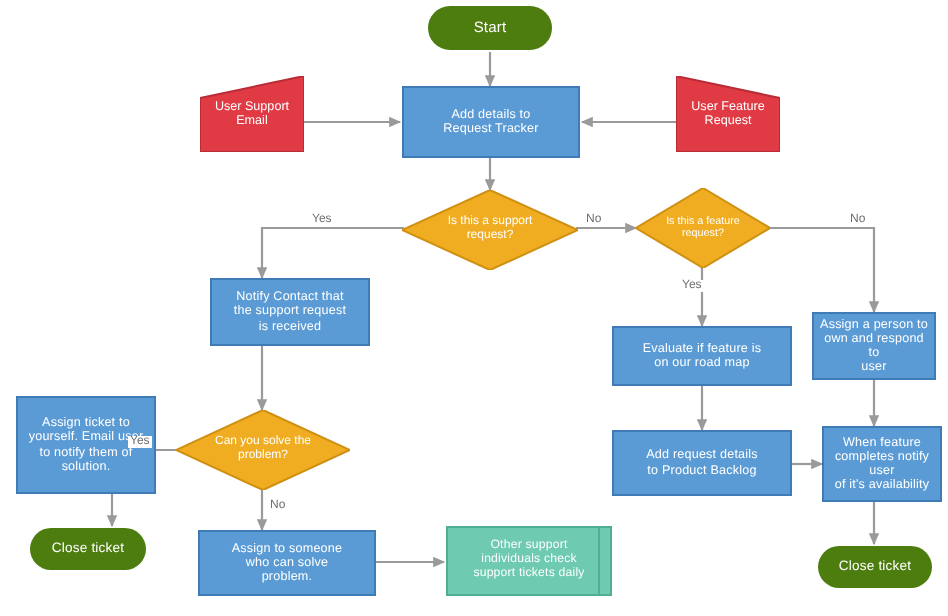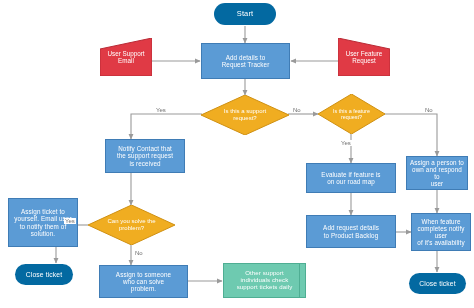--- a/index.html
+++ b/index.html
@@ -9,21 +9,21 @@
     font-family:"Liberation Sans", sans-serif;
     overflow:hidden;
   }
   #canvas{position:relative;width:474px;height:308px;}
   svg#wires{position:absolute;left:0;top:0;width:474px;height:308px;}
 
   .node{position:absolute;box-sizing:border-box;display:flex;align-items:center;
         justify-content:center;text-align:center;color:#ffffff;line-height:1.12;
         letter-spacing:.1px;}
 
-  .terminator{background:#0369a1;border-radius:11px;font-size:7.5px;justify-content:center;}
+  .terminator{background:#4d7c0f;border-radius:11px;font-size:7.5px;justify-content:center;}
   .process{background:#5b9bd5;border:1px solid #3f7cb5;font-size:6.3px;padding:2px 3px;}
   .decision-wrap{position:absolute;}
   .decision-wrap .dtext{position:absolute;left:0;top:0;width:100%;height:100%;
         display:flex;align-items:center;justify-content:center;text-align:center;
         color:#ffffff;font-size:6px;line-height:1.15;padding:0 9px;box-sizing:border-box;}
   .input-wrap{position:absolute;}
   .input-wrap .itext{position:absolute;left:0;top:0;width:100%;height:100%;
         display:flex;align-items:center;justify-content:center;text-align:center;
         color:#ffffff;font-size:6.3px;line-height:1.15;}
   .note{background:#6ecab0;border:1px solid #4fae93;font-size:6.1px;padding:2px 4px;}

